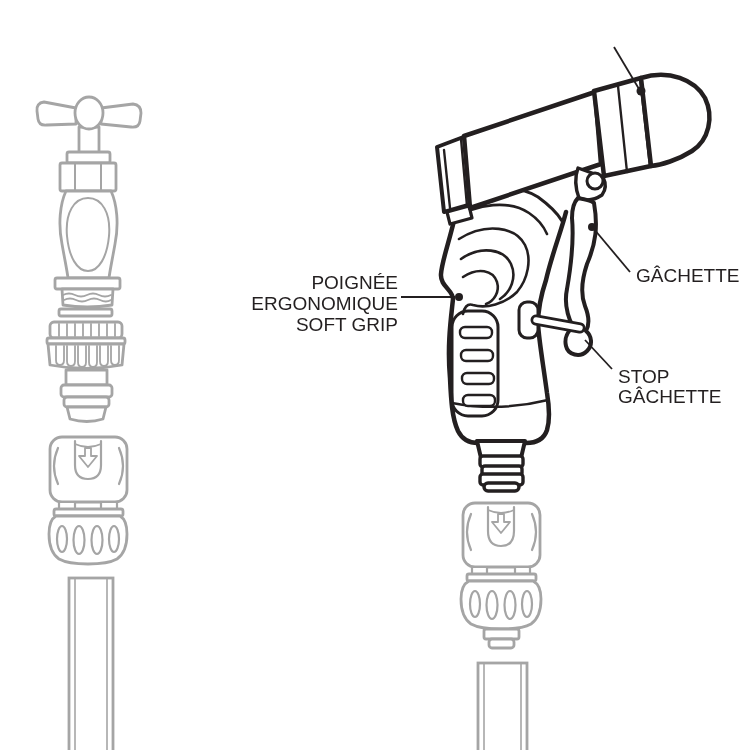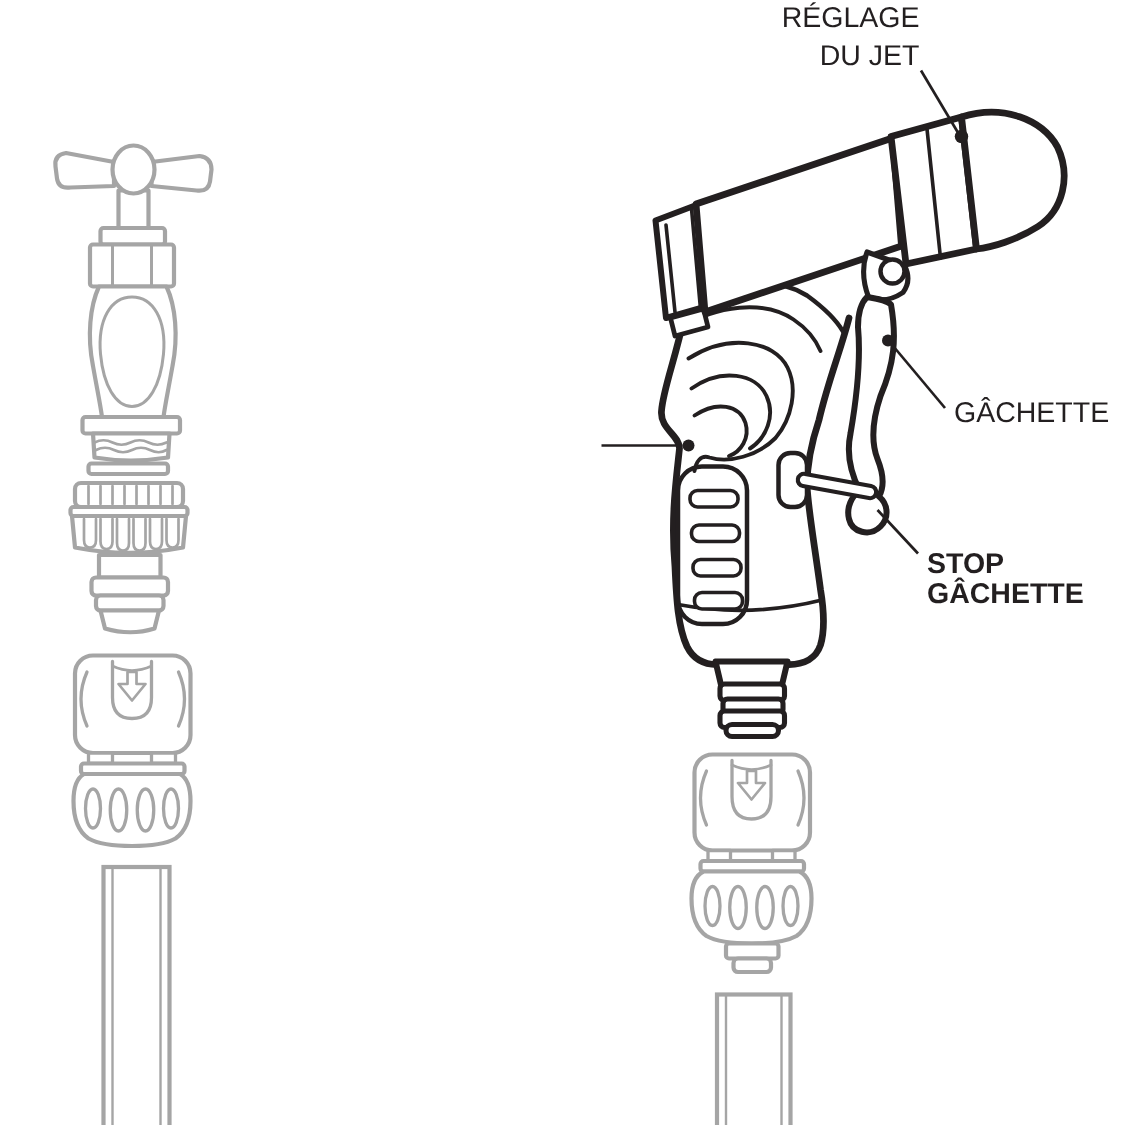--- a/index.html
+++ b/index.html
@@ -20,21 +20,21 @@
     position:absolute;
     color:var(--ink);
     font-size:19px;
     line-height:21px;
     white-space:nowrap;
   }
   .label div{white-space:nowrap;}
   #label-reglage{top:0px;right:137px;text-align:right;line-height:25px;}
   #label-poignee{top:272px;right:352px;text-align:right;line-height:21px;}
   #label-gachette-avant{top:265px;left:636px;text-align:left;line-height:22px;}
-  #label-stop-gachette{top:367px;left:618px;text-align:left;line-height:20px;font-weight:bold;}
+  #label-stop-gachette{top:367px;left:618px;text-align:left;line-height:20px;}
 </style>
 </head>
 <body>
 
 <div class="canvas">
 
   <svg width="750" height="750" viewBox="0 0 750 750">
 
     <g stroke="var(--gray)" fill="none" stroke-width="2.8" stroke-linejoin="round" stroke-linecap="round">
 
@@ -200,25 +200,26 @@
       <line x1="614" y1="47" x2="639" y2="89"></line>
       <circle cx="641" cy="91" r="4.5" stroke="none"></circle>
       <line x1="401" y1="297" x2="455" y2="297"></line>
       <circle cx="459" cy="297" r="4" stroke="none"></circle>
       <line x1="630" y1="272" x2="594" y2="229"></line>
       <circle cx="592" cy="227" r="4" stroke="none"></circle>
       <line x1="612" y1="369" x2="585" y2="340"></line>
     </g>
   </svg>
 
-  <div class="label" id="label-reglage">
-    <div>RÉGLAGE</div>
-    <div>DU JET</div>
+
+  <div class="label" id="label-poignee">
+    <div>POIGNÉE</div>
+    <div>ERGONOMIQUE</div>
+    <div>SOFT GRIP</div>
   </div>
-
 
   <div class="label" id="label-gachette-avant">
     <div>GÂCHETTE</div>
   </div>
 
   <div class="label" id="label-stop-gachette">
     <div>STOP</div>
     <div>GÂCHETTE</div>
   </div>
 

